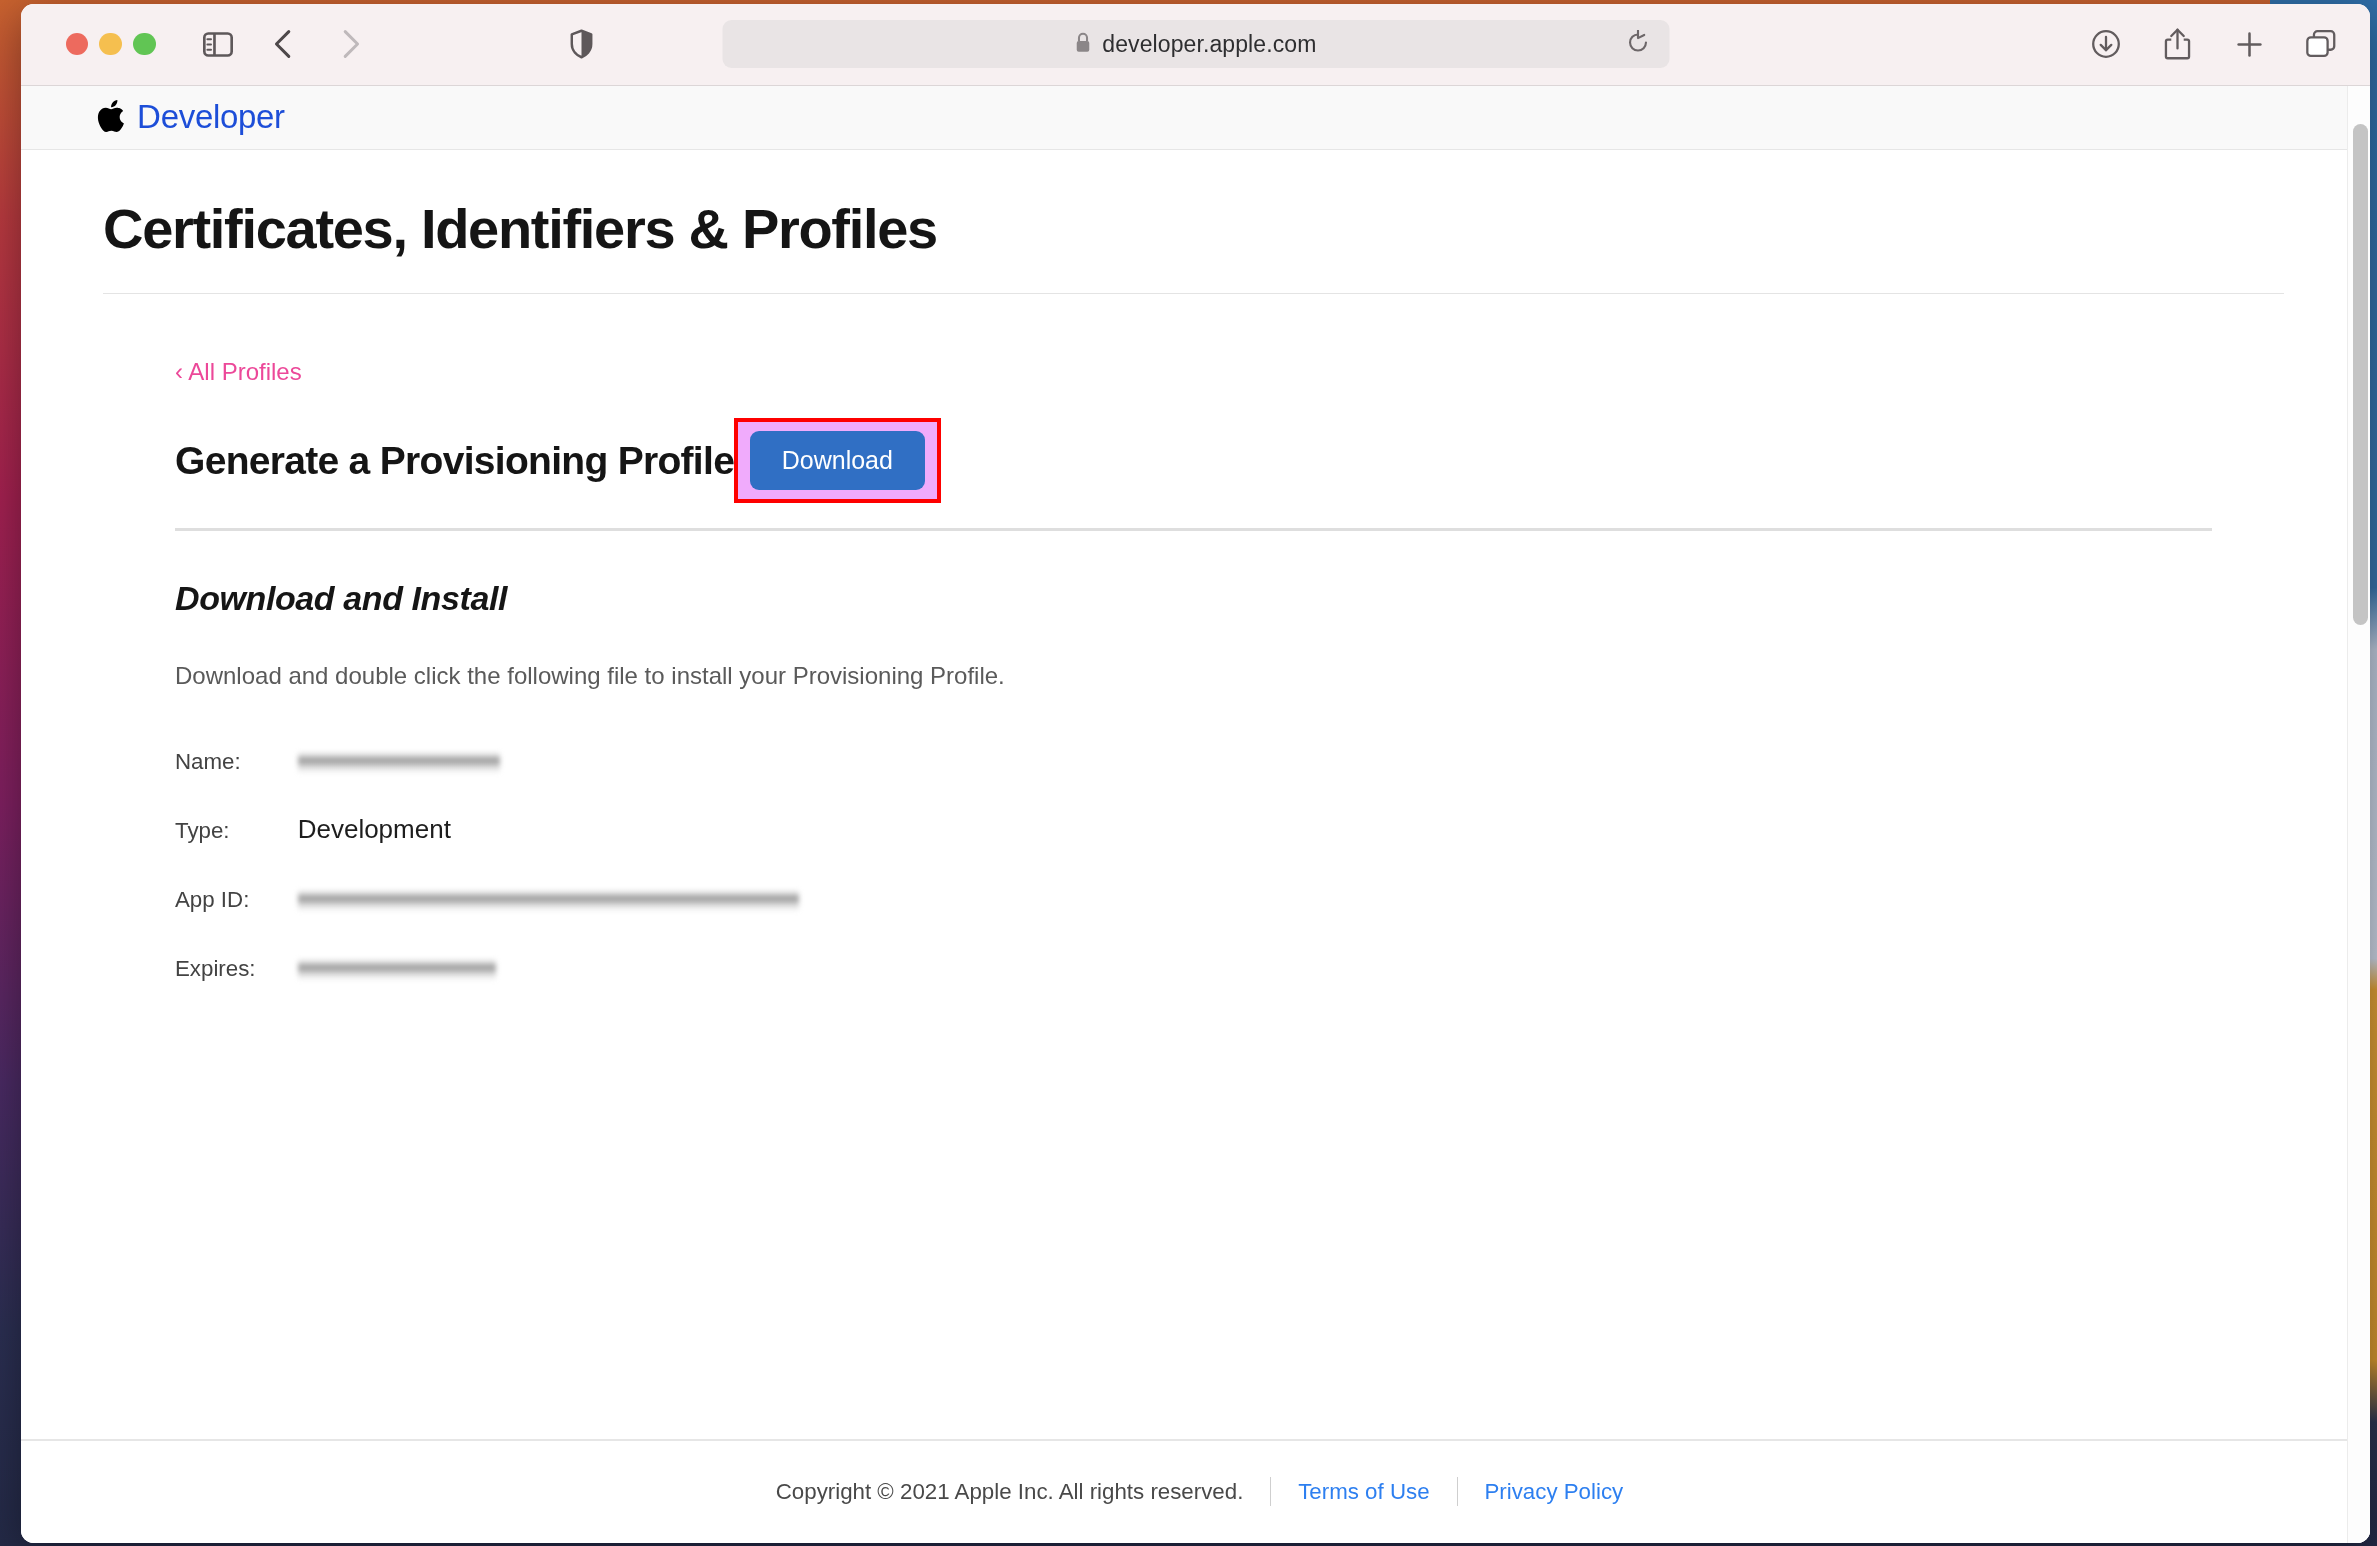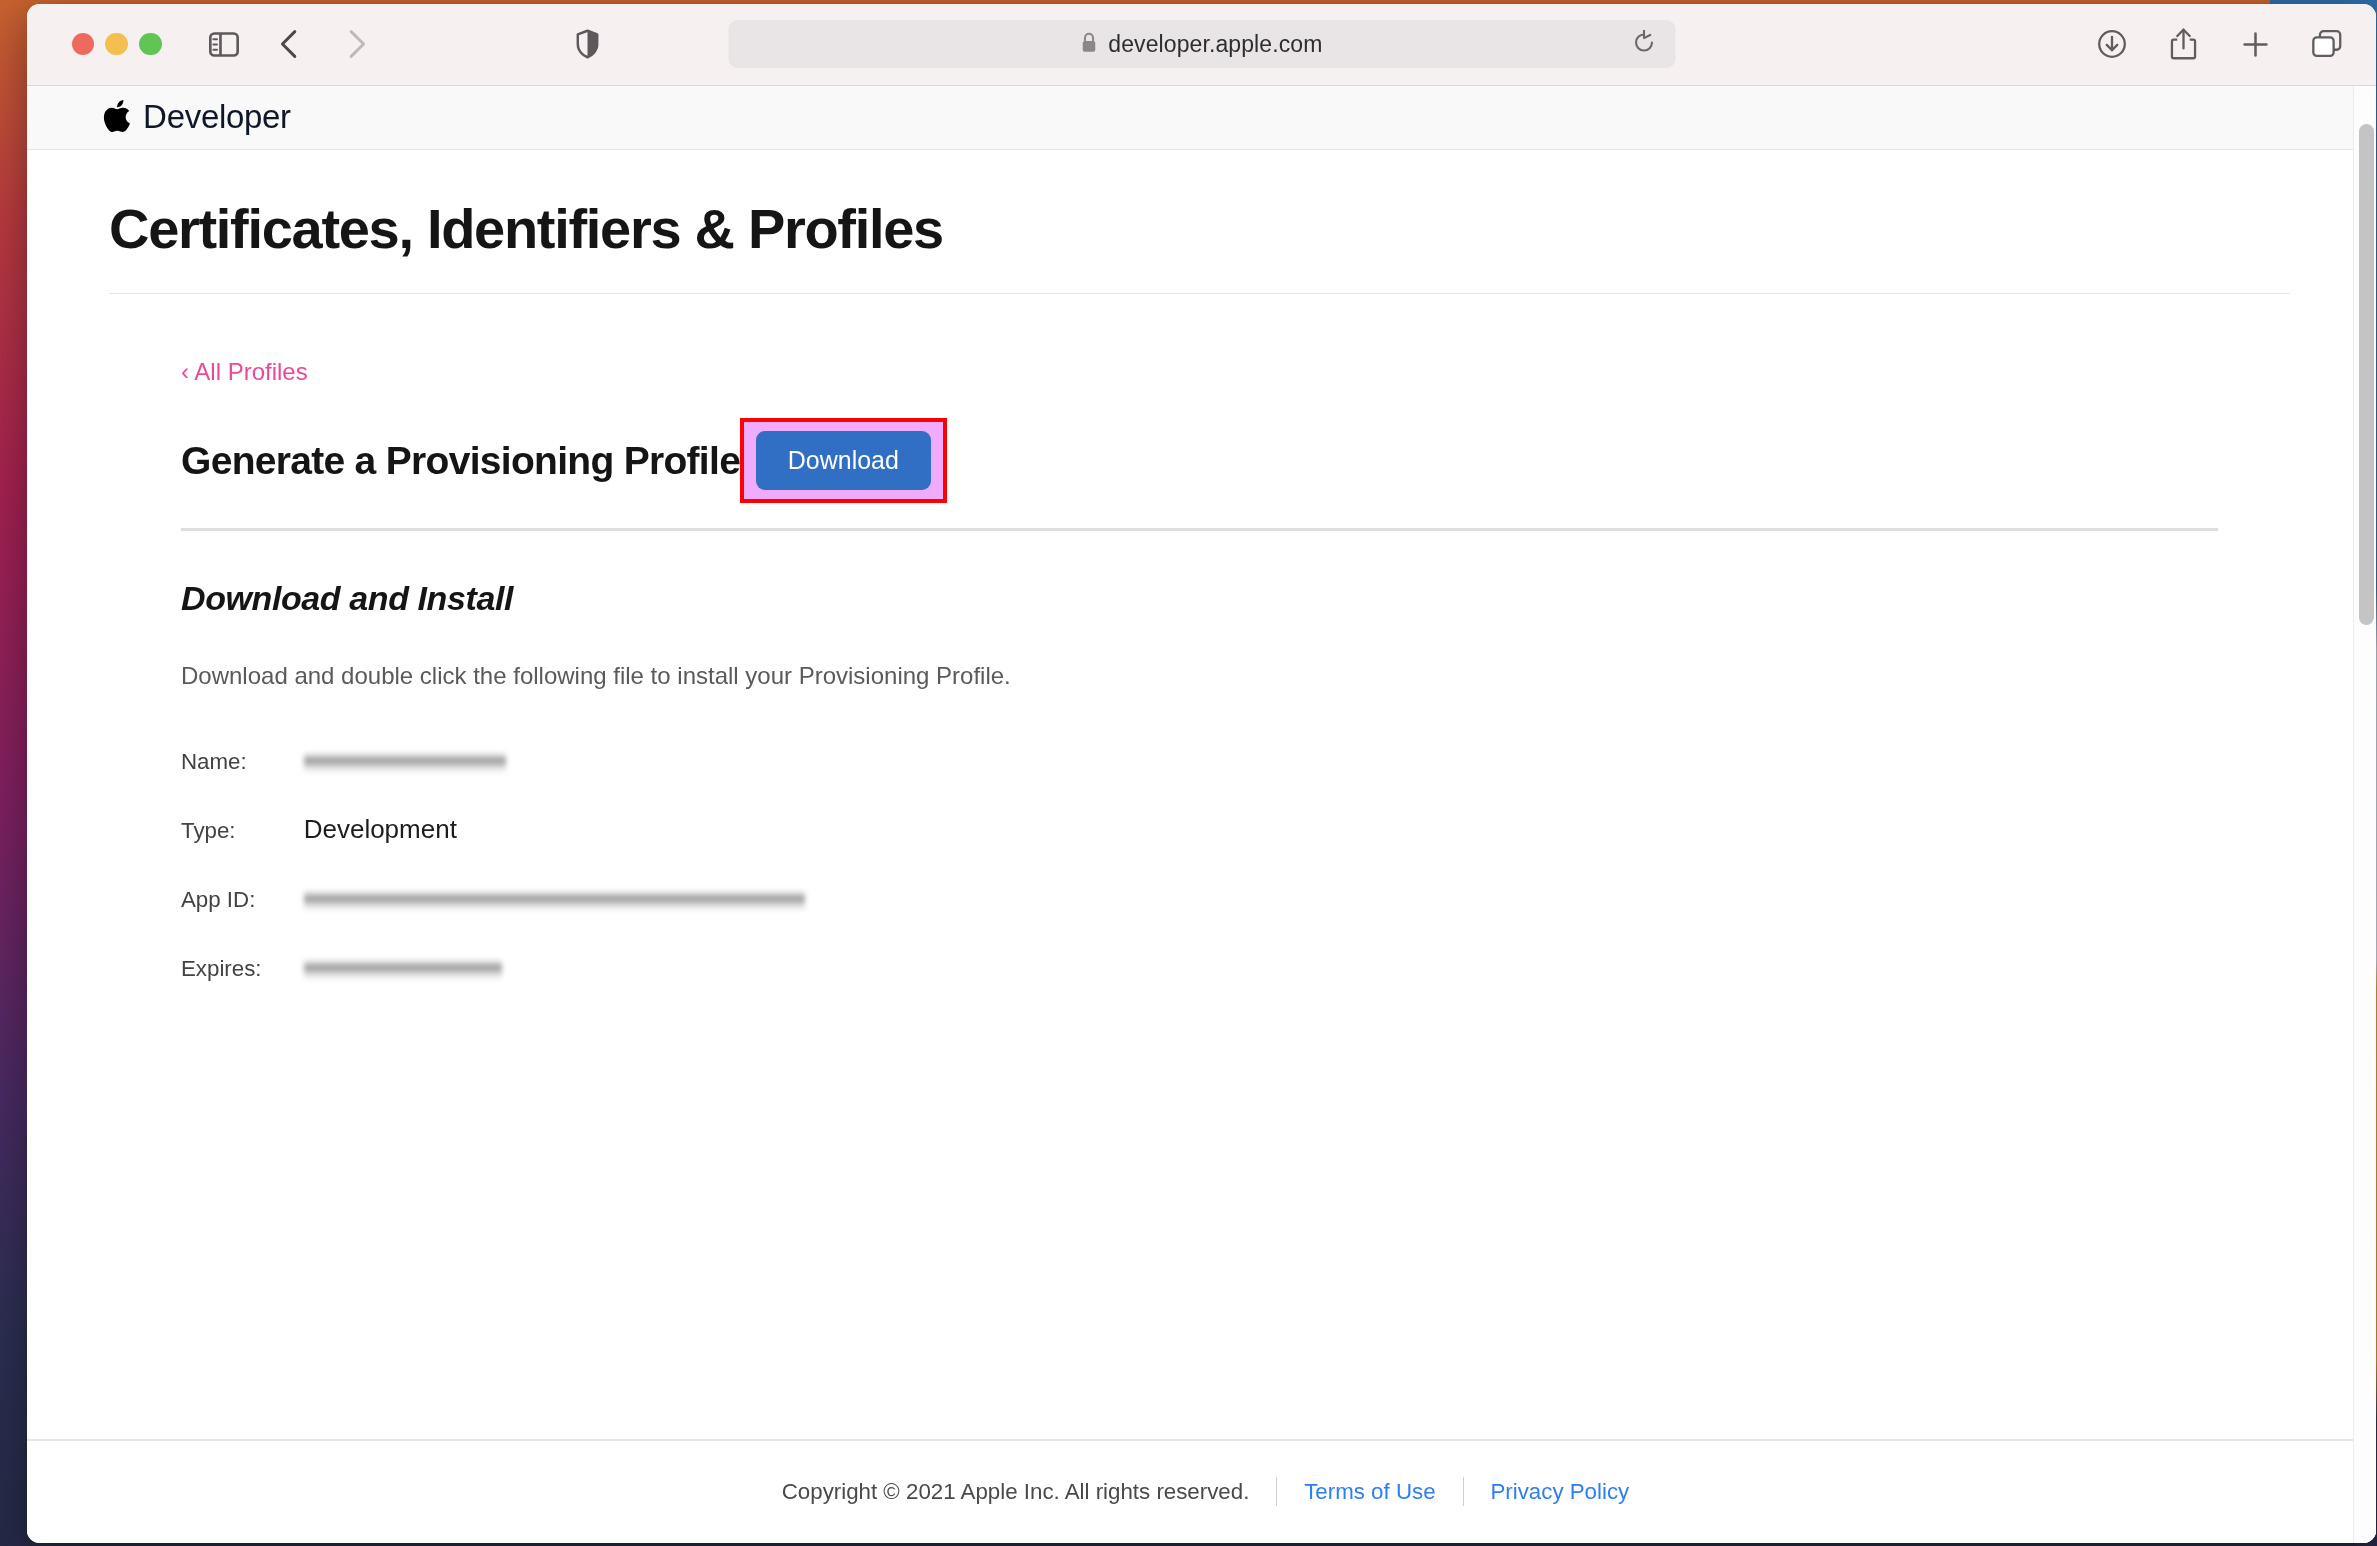--- a/index.html
+++ b/index.html
@@ -32,21 +32,21 @@
       #c6cedd 62%,
       #d79a35 64%,
       #cf922f 88%,
       #2b3350 92%,
       #242a47 100%);
   }
 
   
   .window {
     position:absolute;
-    left:27px; top:3.6px;
+    left:21px; top:3.6px;
     width:2349px; height:1539px;
     background:#ffffff;
     border-radius:12.5px;
     overflow:hidden;
     box-shadow:0 10.7px 45px rgba(0,0,0,.38);
   }
 
   
   .toolbar {
     height:82px;
@@ -101,21 +101,21 @@
   .dev-header {
     height:64px;
     background:#f9f9f9;
     border-bottom:0.9px solid #e6e6e6;
     display:flex; align-items:center;
     padding-left:75px;
   }
   .dev-logo { display:flex; align-items:center; gap:11.6px; }
   .dev-logo .apple { display:block; }
   .dev-logo .word {
-    font-size:33px; color:#0f172a; letter-spacing:-0.3px;text-align:center;
+    font-size:33px; color:#1d4ed8; letter-spacing:-0.3px;text-align:center;
   }
 
   
   .content { padding:0 86px 0 82px; }
 
   .page-title {
     font-size:56px; font-weight:bold; color:#151515;
     letter-spacing:-1.3px;
     padding:46px 0 32px 0;
   }

